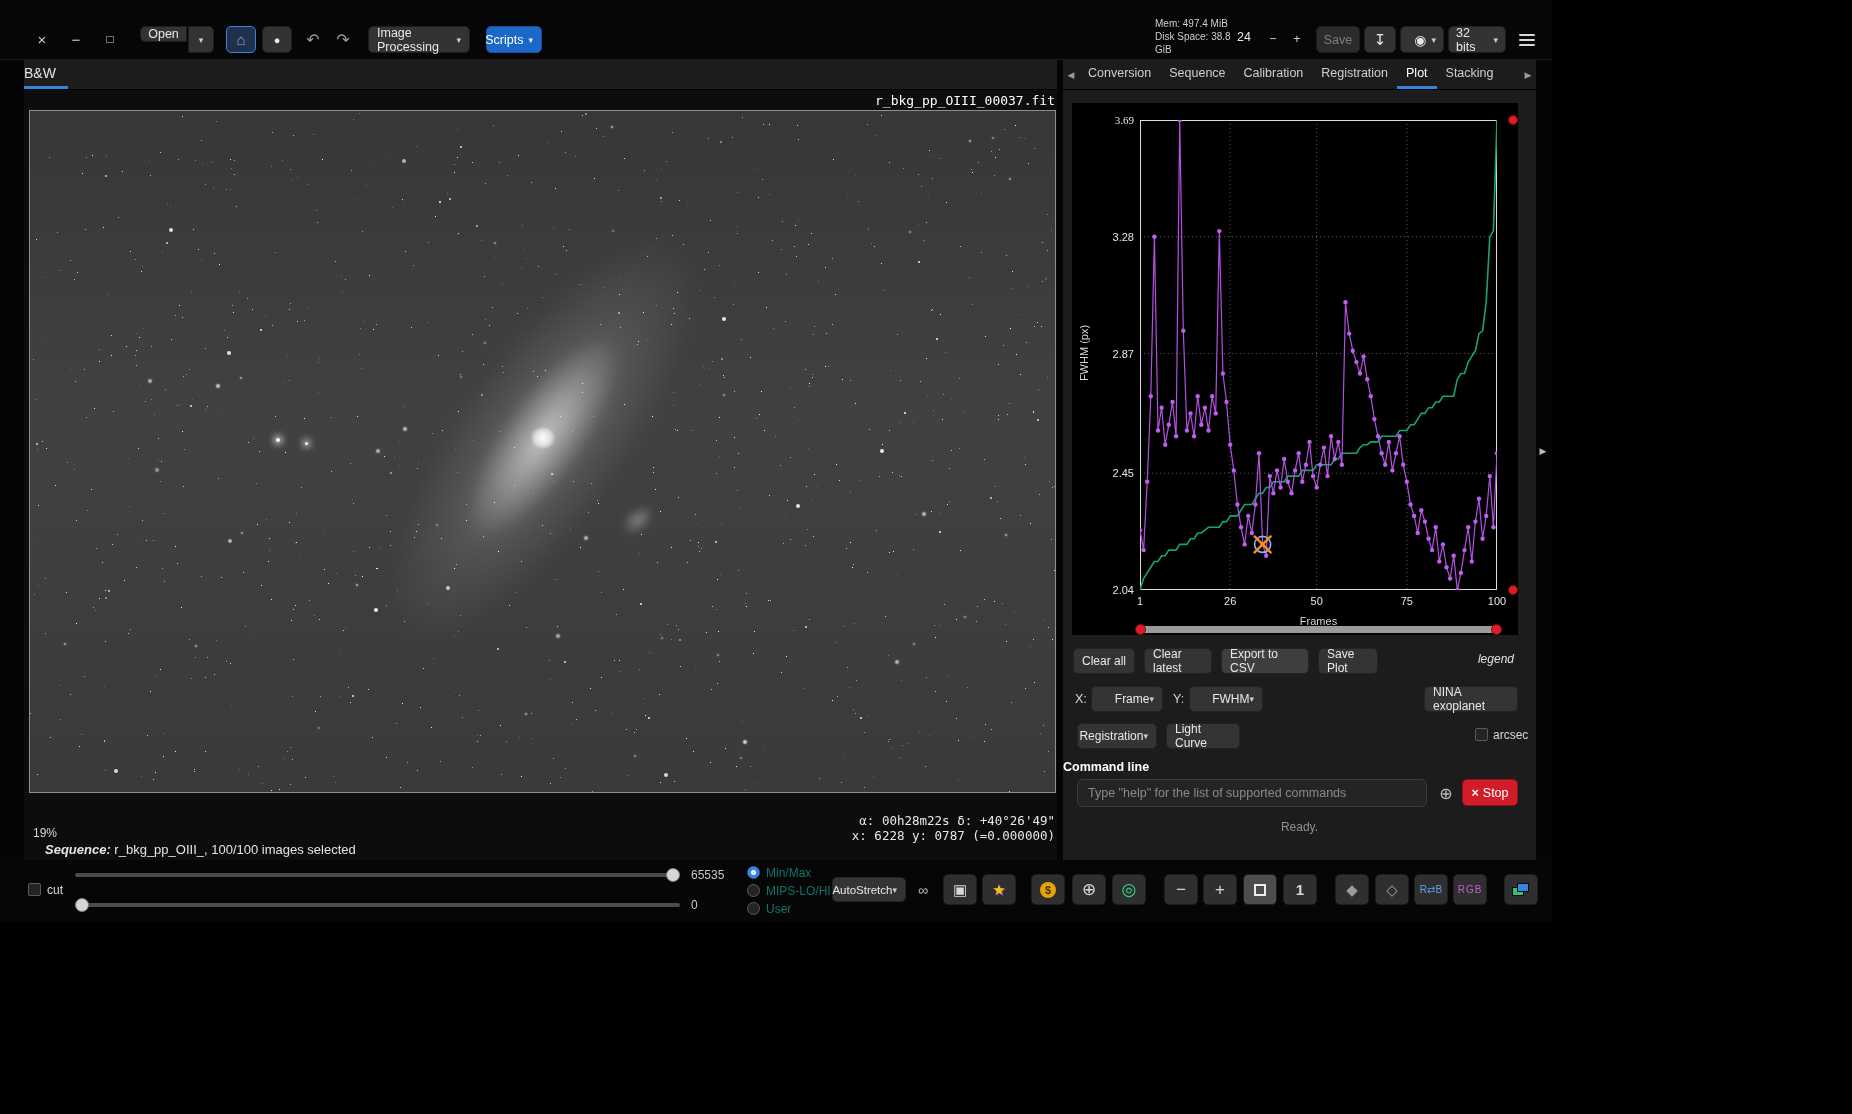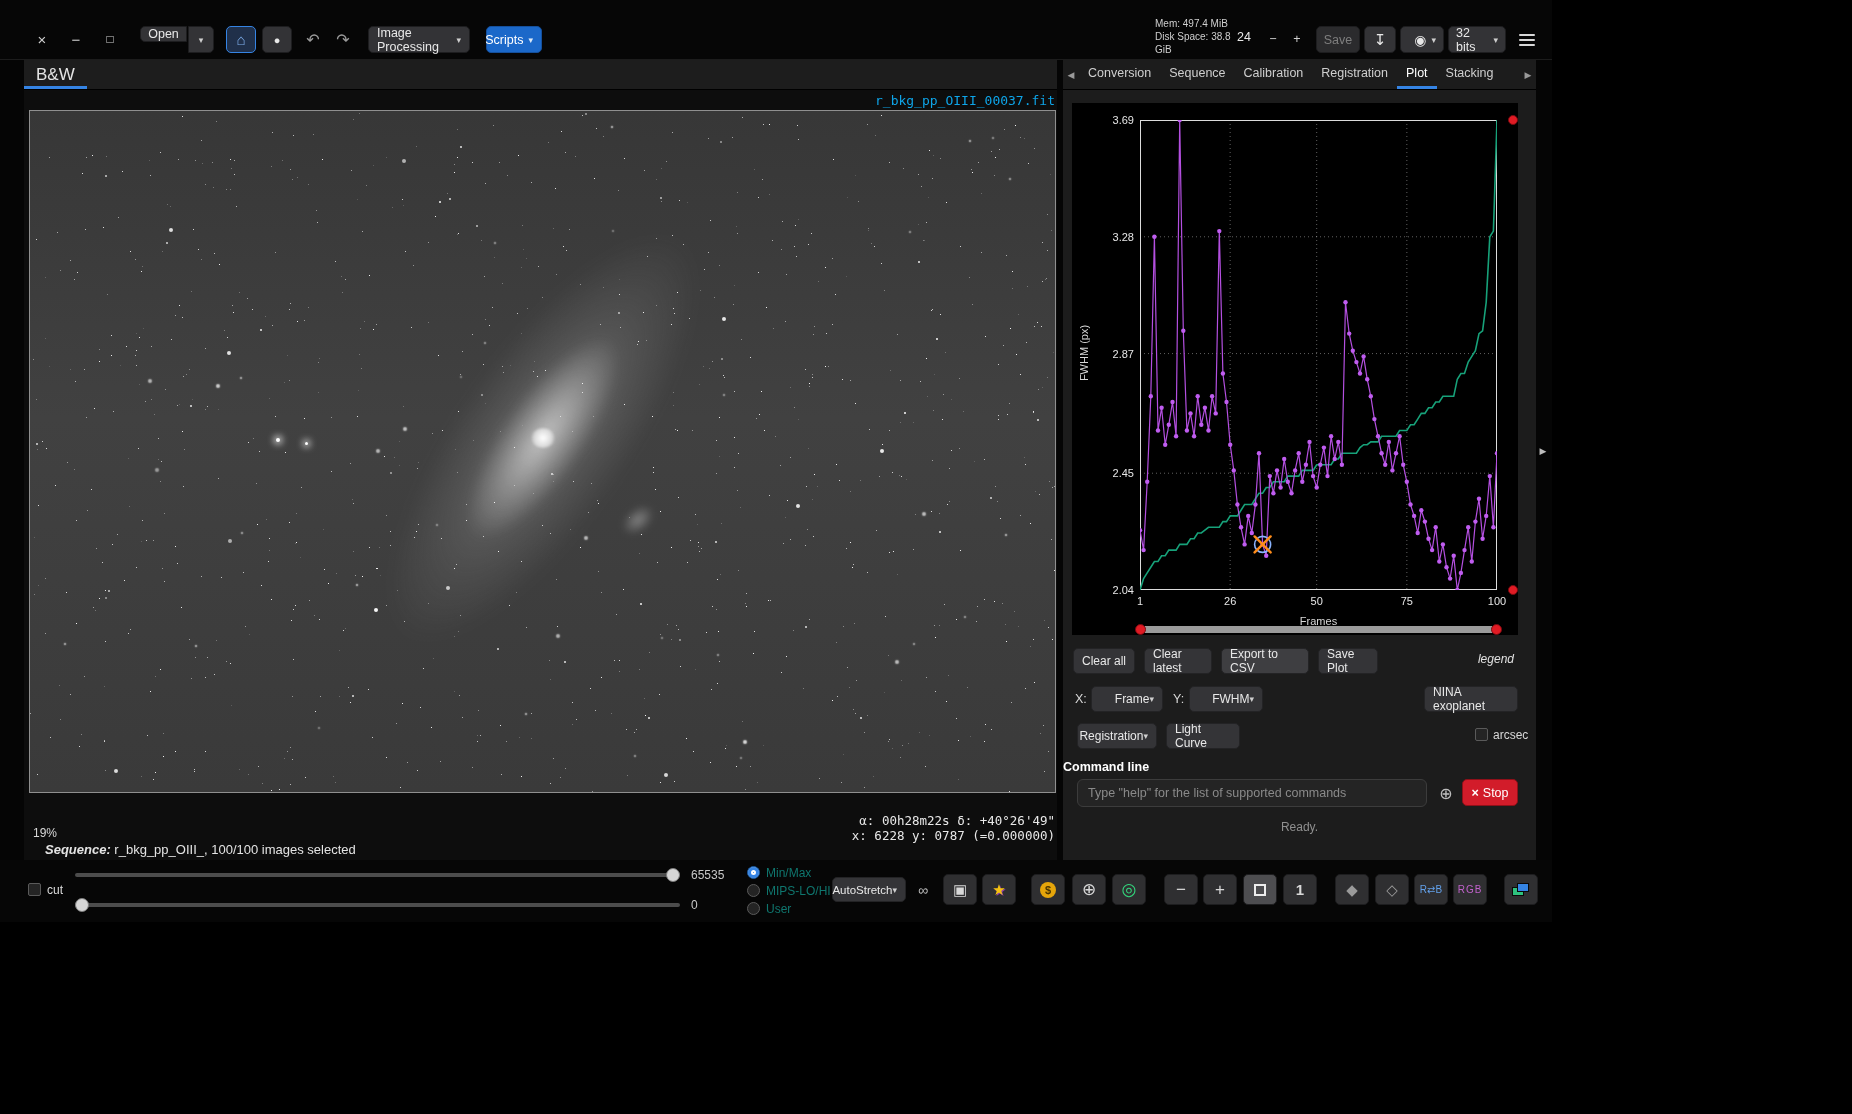--- a/index.html
+++ b/index.html
@@ -21,23 +21,23 @@
   #title-block { position:absolute; left:0; right:0; top:23px; text-align:center; pointer-events:none; }
   #title-block .t1 { font-size:13px; font-weight:600; color:#fff; }
   #title-block .t2 { font-size:11px; color:#b9b9b9; margin-top:2px; }
   .memtext { font-size:10px; color:#cfcfcf; line-height:13px; text-align:left; }
   .hamb { width:16px; height:12px; display:flex; flex-direction:column; justify-content:space-between; }
   .hamb i { display:block; height:2px; background:#d8d8d8; border-radius:1px; }
 
   
   #left-pane { position:absolute; left:24px; top:60px; width:1033px; height:800px; background:#0d0d0d; }
   #tabstrip { position:absolute; left:0; top:0; width:100%; height:30px; background:#1d1d1d; border-bottom:1px solid #000; display:flex; }
-  .vtab { padding:5px 12px 2px 12px; font-size:17px; color:#e4e4e4; border-bottom:3px solid transparent; }
+  .vtab { padding:5px 12px 2px 0; font-size:14px; color:#e4e4e4; border-bottom:3px solid transparent; }
   .vtab.active { border-bottom-color:#3584e4; }
-  #filename { position:absolute; right:2px; top:33px; font-family:"DejaVu Sans Mono", monospace; font-size:13px; color:#0ea5e9; }
+  #filename { position:absolute; right:2px; top:33px; font-family:"DejaVu Sans Mono", monospace; font-size:13px; color:#ffffff; }
   #star-field { position:absolute; left:5px; top:50px; width:1027px; height:683px; border:1px solid #8f8f8f;
                 background:linear-gradient(180deg,#373737,#414141 45%,#3a3a3a); overflow:hidden; }
   .galaxy-halo { position:absolute; left:50%; top:48%; width:640px; height:230px; transform:translate(-50%,-50%) rotate(-55deg);
                  background:radial-gradient(closest-side, rgba(210,210,210,.34), rgba(170,170,170,.16) 45%, rgba(120,120,120,0) 75%);
                  filter:blur(6px); }
   .galaxy-inner { position:absolute; left:50%; top:48%; width:300px; height:104px; transform:translate(-50%,-50%) rotate(-55deg);
                   background:radial-gradient(closest-side, rgba(255,255,255,.55), rgba(220,220,220,.25) 50%, rgba(150,150,150,0) 80%);
                   filter:blur(4px); }
   .galaxy-core { position:absolute; left:50%; top:48%; width:26px; height:20px; transform:translate(-50%,-50%);
                  border-radius:50%; background:radial-gradient(circle, #fff, rgba(255,255,255,.5) 55%, rgba(255,255,255,0) 75%);
@@ -351,21 +351,21 @@
             </svg>
       </div>
       <div id="xlabel">Frames</div>
 
       <div class="reddot" style="left:436px; top:12px"></div>
       <div class="reddot" style="left:436px; top:482px"></div>
 
       <div id="hslider-track"></div>
       <div class="reddot" style="left:63px; top:521px; width:11px; height:11px"></div>
       <div class="reddot" style="left:419px; top:521px; width:11px; height:11px"></div>
-    <span class="ytick" style="top: 11px;">3.69</span>
+    <span class="ytick" style="top: 11px; font-family: Liberation Serif, serif;">3.69</span>
           <span class="ytick" style="top: 127.788px;">3.28</span>
           <span class="ytick" style="top: 244.576px;">2.87</span>
           <span class="ytick" style="top: 364.212px;">2.45</span>
           <span class="ytick" style="top: 481px;">2.04</span>
           <span class="xtick" style="left: 56px; top: 492px;">1</span>
           <span class="xtick" style="left: 146.152px; top: 492px;">26</span>
           <span class="xtick" style="left: 232.697px; top: 492px;">50</span>
           <span class="xtick" style="left: 322.848px; top: 492px;">75</span>
           <span class="xtick" style="left: 413px; top: 492px;">100</span>
         </div>

